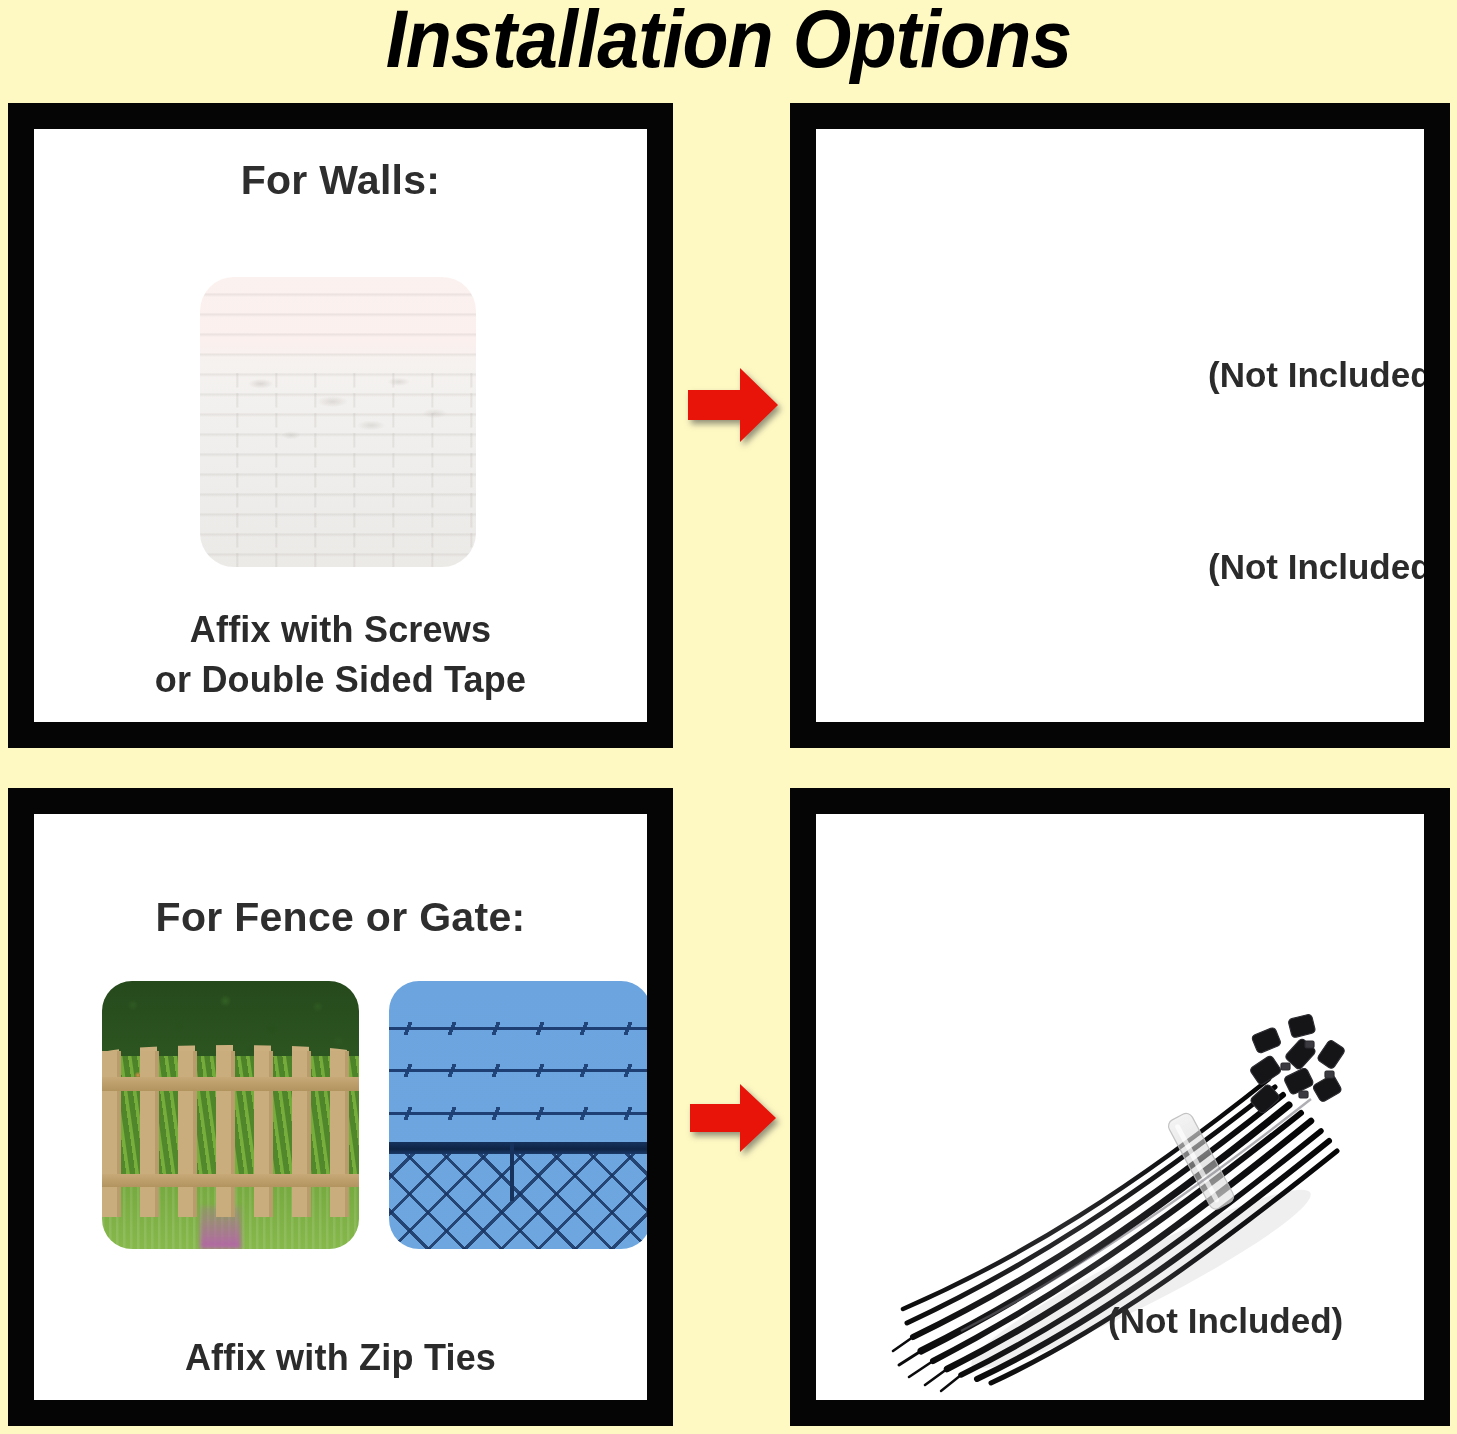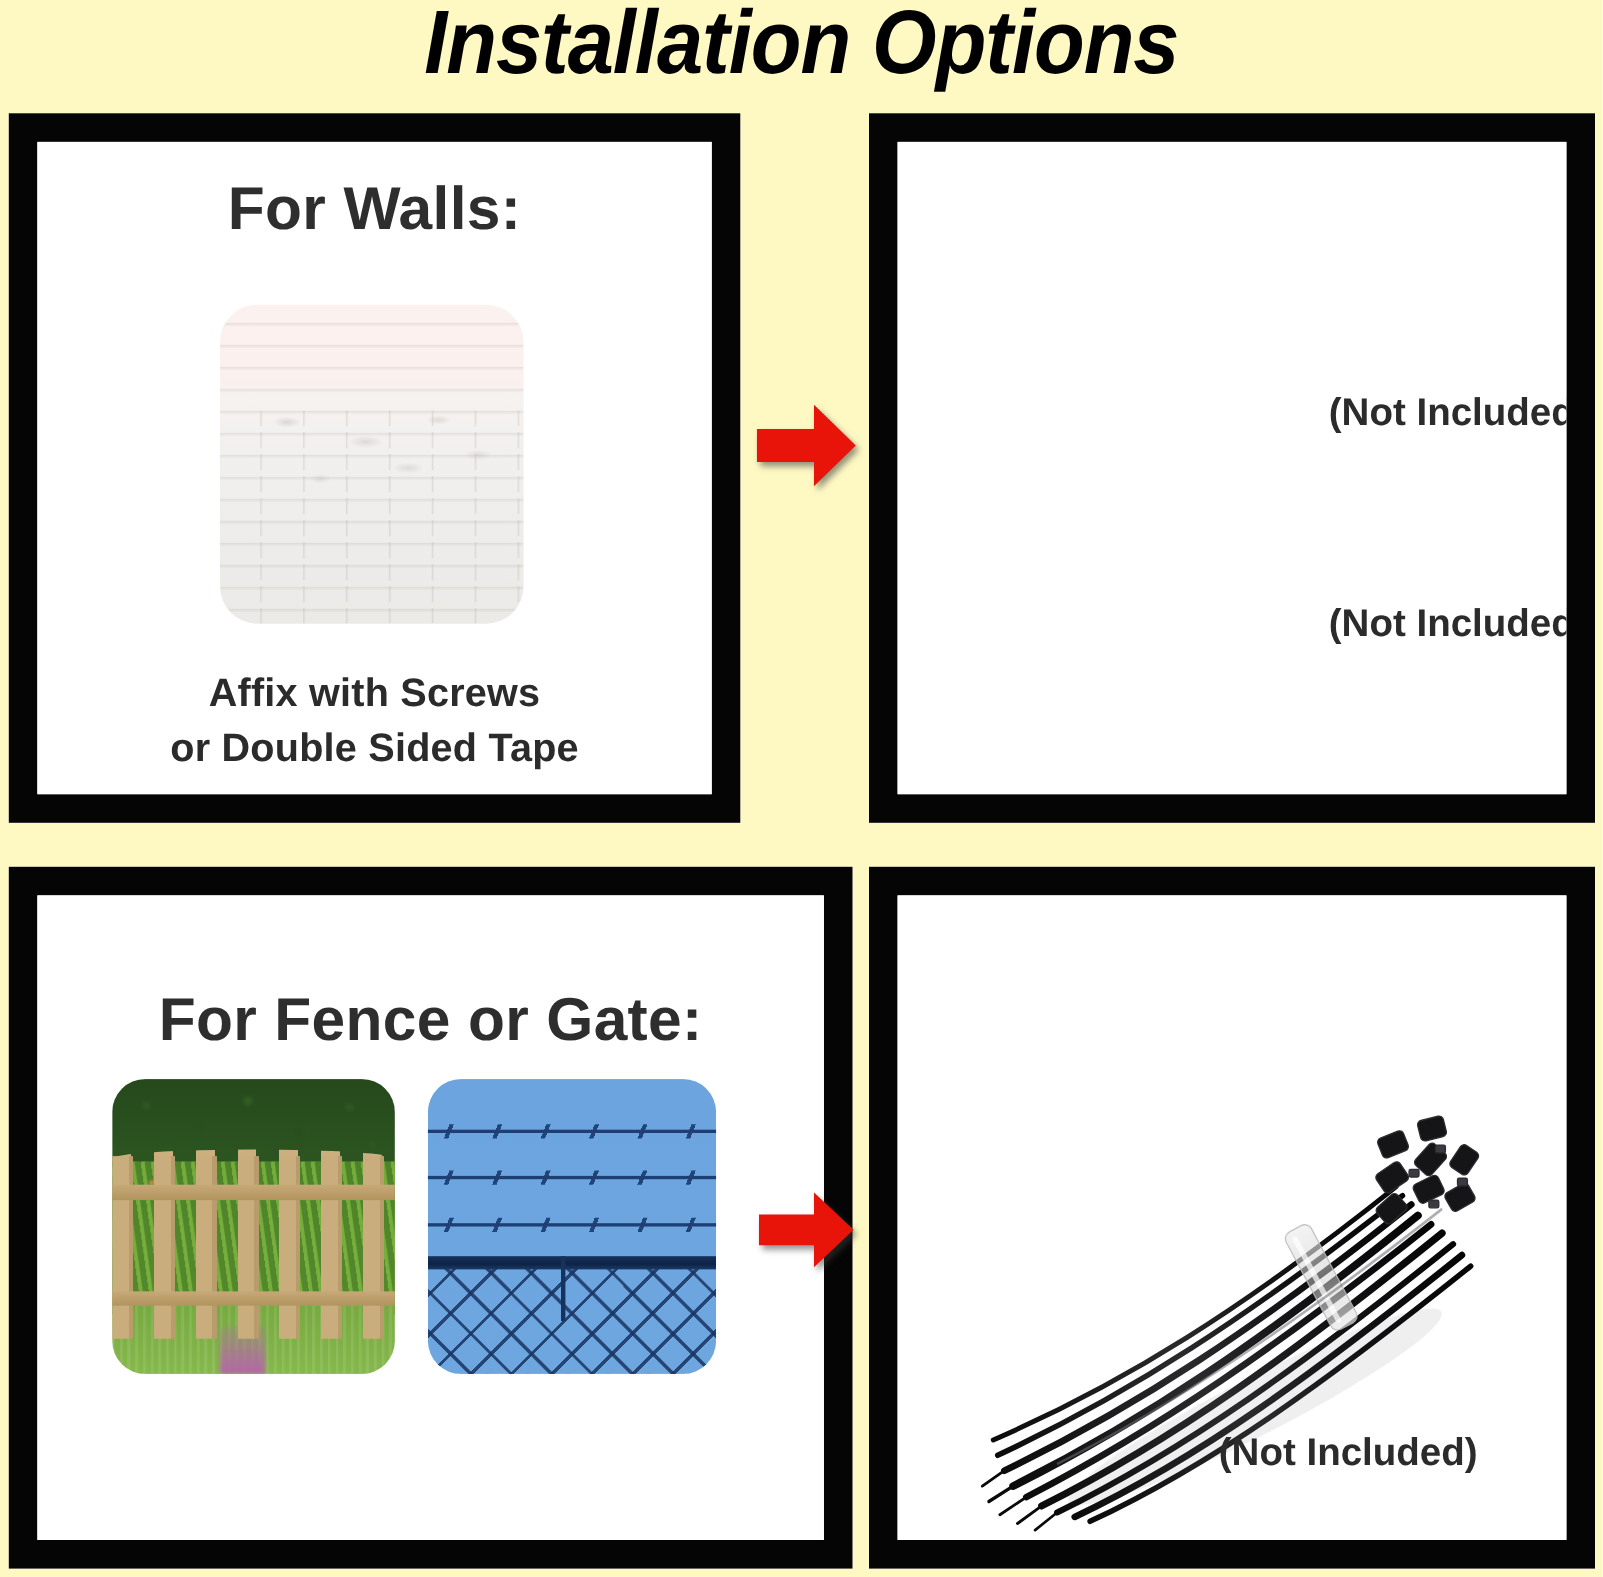--- a/index.html
+++ b/index.html
@@ -40,38 +40,38 @@
 
   
   .panel {
     position: absolute;
     background: #ffffff;
     border: 26px solid #050505;
     box-sizing: border-box;
   }
   #panel-walls      { left: 8px;   top: 103px;  width: 665px; height: 645px; }
   #panel-wall-parts { left: 790px; top: 103px;  width: 660px; height: 645px; }
-  #panel-fence      { left: 8px;   top: 788px;  width: 767px; height: 638px; }
+  #panel-fence      { left: 8px;   top: 788px;  width: 665px; height: 638px; }
   #panel-zipties    { left: 790px; top: 788px;  width: 660px; height: 638px; }
 
   .panel-inner {
     position: relative;
     width: 100%;
     height: 100%;
     background: #ffffff;
     overflow: hidden;
   }
 
   
   .panel-heading {
     position: absolute;
     left: 0;
     width: 100%;
     text-align: center;
-    font-size: 55px;
+    font-size: 41px;
     font-weight: bold;
     color: #2e2e2e;
     letter-spacing: 0.3px;
   }
   .caption-line {
     position: absolute;
     left: 0;
     width: 100%;
     text-align: center;
     font-size: 36px;
@@ -329,20 +329,21 @@
       <div class="photo" id="photo-chain">
         <div class="sky"></div>
         <div class="barb barb-1"></div>
         <div class="barb barb-2"></div>
         <div class="barb barb-3"></div>
         <div class="rail"></div>
         <div class="mesh"></div>
         <div class="post"></div>
       </div>
 
+      <div class="caption-line" style="top:523px;">Affix with Zip Ties</div>
     </div>
   </div>
 
   <svg class="red-arrow" id="arrow-bottom" style="left:690px; top:1082px;" width="88" height="72" viewBox="0 0 88 72">
     <polygon points="0,22 50,22 50,2 86,36 50,70 50,50 0,50" fill="#E8140A"></polygon>
   </svg>
 
   <div class="panel" id="panel-zipties">
     <div class="panel-inner">
 

